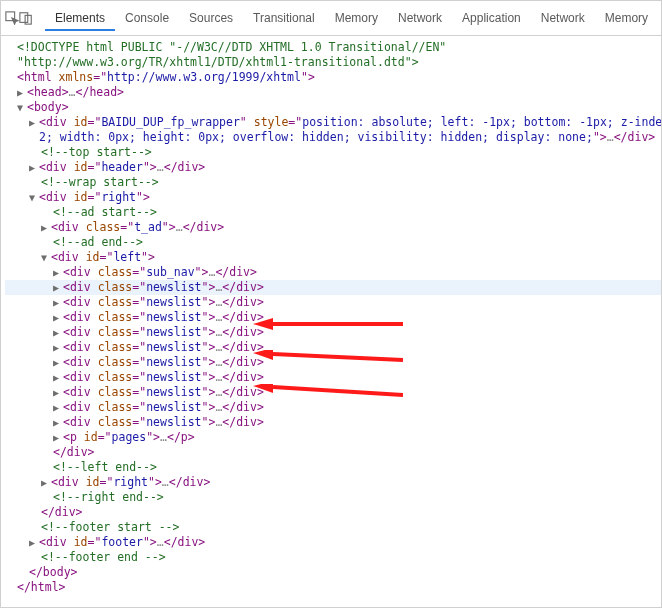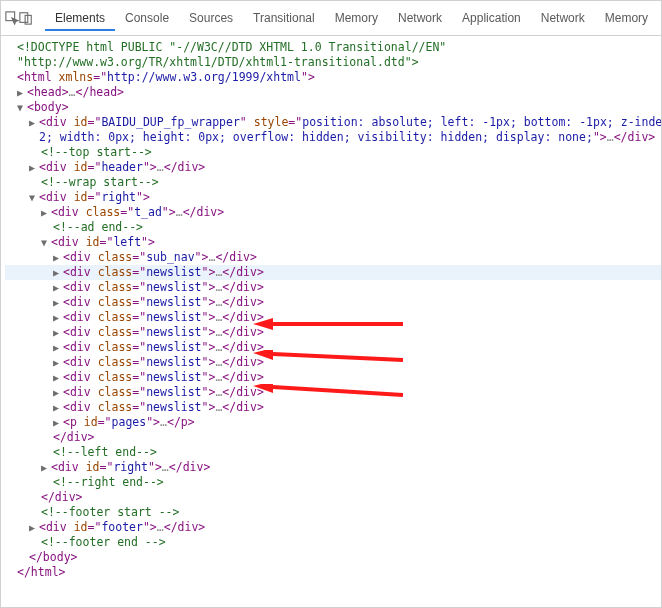--- a/index.html
+++ b/index.html
@@ -68,20 +68,21 @@
 <div class="row"><span class="ind" style="width:34px"></span><span class="p-attr-val">2; width: 0px; height: 0px; overflow: hidden; visibility: hidden; display: none;</span><span class="p-tag">"&gt;</span><span class="ellips">…</span><span class="p-tag">&lt;/div&gt;</span></div>
 
 <div class="row"><span class="ind" style="width:36px"></span><span class="p-comment">&lt;!--top start--&gt;</span></div>
 
 <div class="row"><span class="ind" style="width:24px"></span><span class="tri">▶</span><span class="p-tag">&lt;</span><span class="p-tag">div</span> <span class="p-attr-name">id</span><span class="p-tag">="</span><span class="p-attr-val">header</span><span class="p-tag">"&gt;</span><span class="ellips">…</span><span class="p-tag">&lt;/div&gt;</span></div>
 
 <div class="row"><span class="ind" style="width:36px"></span><span class="p-comment">&lt;!--wrap start--&gt;</span></div>
 
 <div class="row"><span class="ind" style="width:24px"></span><span class="tri">▼</span><span class="p-tag">&lt;</span><span class="p-tag">div</span> <span class="p-attr-name">id</span><span class="p-tag">="</span><span class="p-attr-val">right</span><span class="p-tag">"&gt;</span></div>
 
+<div class="row"><span class="ind" style="width:48px"></span><span class="p-comment">&lt;!--ad start--&gt;</span></div>
 
 <div class="row"><span class="ind" style="width:36px"></span><span class="tri">▶</span><span class="p-tag">&lt;</span><span class="p-tag">div</span> <span class="p-attr-name">class</span><span class="p-tag">="</span><span class="p-attr-val">t_ad</span><span class="p-tag">"&gt;</span><span class="ellips">…</span><span class="p-tag">&lt;/div&gt;</span></div>
 
 <div class="row"><span class="ind" style="width:48px"></span><span class="p-comment">&lt;!--ad end--&gt;</span></div>
 
 <div class="row"><span class="ind" style="width:36px"></span><span class="tri">▼</span><span class="p-tag">&lt;</span><span class="p-tag">div</span> <span class="p-attr-name">id</span><span class="p-tag">="</span><span class="p-attr-val">left</span><span class="p-tag">"&gt;</span></div>
 
 <div class="row"><span class="ind" style="width:48px"></span><span class="tri">▶</span><span class="p-tag">&lt;</span><span class="p-tag">div</span> <span class="p-attr-name">class</span><span class="p-tag">="</span><span class="p-attr-val">sub_nav</span><span class="p-tag">"&gt;</span><span class="ellips">…</span><span class="p-tag">&lt;/div&gt;</span></div>
 
 <div class="row hl"><span class="ind" style="width:48px"></span><span class="tri">▶</span><span class="p-tag">&lt;</span><span class="p-tag">div</span> <span class="p-attr-name">class</span><span class="p-tag">="</span><span class="p-attr-val">newslist</span><span class="p-tag">"&gt;</span><span class="ellips">…</span><span class="p-tag">&lt;/div&gt;</span></div>

